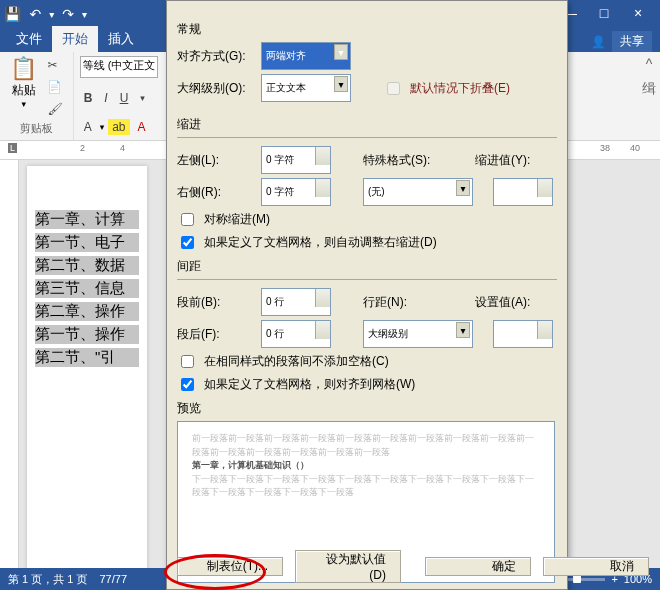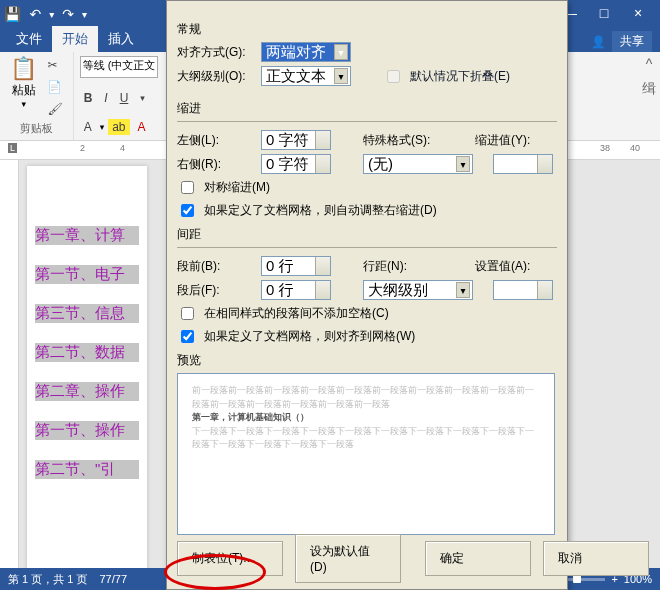--- a/index.html
+++ b/index.html
@@ -19,44 +19,44 @@
 .paste-big{display:flex;flex-direction:column;align-items:center;padding:2px 4px}
 .paste-big .icon{font-size:22px;color:#d08a3a}
 .font-row{display:flex;align-items:center;gap:4px;margin:2px 0}
 .font-combo{border:1px solid #ababab;background:#fff;font-size:11px;padding:1px 2px;width:72px;height:18px;overflow:hidden;white-space:nowrap}
 .btn-s{border:1px solid transparent;padding:1px 3px;font-size:12px;color:#444;background:transparent}
 .ruler{background:#fff;height:18px;border-bottom:1px solid #d4d4d4;position:relative;font-size:9px;color:#777;overflow:hidden}
 .ruler span{position:absolute;top:2px}
 .doc-area{display:flex;height:calc(100% - 28px - 24px - 88px - 18px - 22px);background:#e6e6e6}
 .vruler{width:18px;background:#fff;border-right:1px solid #d4d4d4;position:relative;font-size:9px;color:#777}
 .page{background:#fff;margin:6px 0 0 8px;width:120px;height:100%;box-shadow:0 0 4px rgba(0,0,0,.2);padding:40px 8px 0 8px;box-sizing:border-box}
-.page .line{font-size:15px;color:#a21caf;margin:20px 0;white-space:nowrap;overflow:hidden}
+.page .line{font-size:15px;color:#000000;margin:4px 0;white-space:nowrap;overflow:hidden}
 .page .line.sel{background:#c5c5c5}
 .statusbar{position:absolute;bottom:0;left:0;right:0;height:22px;background:#2b579a;color:#fff;display:flex;align-items:center;font-size:11px;padding:0 8px;gap:12px}
 .statusbar .zoom{margin-left:auto;display:flex;align-items:center;gap:6px}
 .statusbar .slider{width:60px;height:3px;background:#7a94c1;position:relative}
 .statusbar .slider::after{content:"";position:absolute;left:28px;top:-3px;width:8px;height:8px;background:#fff;border-radius:1px}
 
 
 .dialog{position:absolute;left:166px;top:0;width:402px;height:590px;background:#ece9d8;border:1px solid #888;box-shadow:2px 2px 6px rgba(0,0,0,.3);box-sizing:border-box;font-size:12px;color:#000}
 .dlg-body{padding:14px 10px 0 10px}
 .section-title{margin:6px 0 4px 0;font-size:12px}
 .hr{border:none;border-top:1px solid #aca899;margin:2px 0 8px 0}
 .row{display:flex;align-items:center;margin:4px 0;gap:6px}
 .lbl{width:78px;text-align:left}
-.combo,.spinner{border:1px solid #7f9db9;background:#fff;height:20px;box-sizing:border-box;font-size:15px;padding:1px 18px 1px 4px;position:relative;display:inline-flex;align-items:center}
+.combo,.spinner{border:1px solid #7f9db9;background:#fff;height:28px;box-sizing:border-box;font-size:10px;padding:1px 18px 1px 4px;position:relative;display:inline-flex;align-items:center}
 .combo::after{content:"▾";position:absolute;right:2px;top:1px;width:14px;height:16px;background:#dcdccc;border:1px solid #aca899;font-size:10px;text-align:center;line-height:16px;box-sizing:border-box}
 .spinner{width:70px}
 .spinner::after{content:"";position:absolute;right:0;top:0;width:14px;height:18px;border-left:1px solid #aca899;background:linear-gradient(#f0f0e8,#dcdccc)}
 .spinner::before{content:"▴\A▾";white-space:pre;position:absolute;right:2px;top:-1px;font-size:8px;line-height:9px;color:#444}
 .chk{margin-right:4px}
 .preview{border:1px solid #7f9db9;background:#fff;height:140px;margin:4px 2px 0 0;padding:10px 14px;font-size:9px;color:#bbb;line-height:1.5;overflow:hidden}
 .preview .strong{color:#555;font-weight:bold}
 .dlg-buttons{position:absolute;bottom:6px;left:0;right:0;display:flex;gap:12px;padding:0 10px;align-items:center}
-.dlg-btn{border:1px solid #aca899;background:#ece9d8;padding:8px 14px;font-size:12px;min-width:76px;text-align:left;box-shadow:inset 1px 1px 0 #fff}
+.dlg-btn{border:1px solid #aca899;background:#ece9d8;padding:0 14px;font-size:12px;min-width:76px;text-align:right;box-shadow:inset 1px 1px 0 #fff}
 .red-circle{position:absolute;left:164px;bottom:0px;width:96px;height:30px;border:3px solid #d80000;border-radius:50%;pointer-events:none;z-index:50}
 .col2l{width:70px}
 .gap{width:20px}
 .combo.sel{background:#316ac5;color:#fff}
 </style>
 </head>
 <body>
 
 <div class="titlebar">
   <div class="qat">
@@ -129,22 +129,22 @@
   <span style="left:120px">4</span>
   <span style="left:600px">38</span>
   <span style="left:630px">40</span>
 </div>
 
 <div class="doc-area">
   <div class="vruler"></div>
   <div class="page">
     <div class="line sel">第一章、计算</div>
     <div class="line sel">第一节、电子</div>
+    <div class="line sel">第二节、数据</div>
     <div class="line sel">第三节、信息</div>
-    <div class="line sel">第二节、数据</div>
     <div class="line sel">第二章、操作</div>
     <div class="line sel">第一节、操作</div>
     <div class="line sel">第二节、"引</div>
   </div>
 </div>
 
 <div class="statusbar">
   <span>第 1 页，共 1 页</span>
   <span>77/77</span>
   <div class="zoom">
@@ -160,21 +160,21 @@
     <div class="section-title">常规</div>
     <div class="row">
       <div class="lbl">对齐方式(G):</div>
       <div class="combo sel" style="width:90px">两端对齐</div>
     </div>
     <div class="row">
       <div class="lbl">大纲级别(O):</div>
       <div class="combo" style="width:90px">正文文本</div>
       <div class="gap"></div>
       <input type="checkbox" class="chk" disabled="" style="">
-      <span style="color:#0f172a">默认情况下折叠(E)</span>
+      <span style="color:#7f1d1d">默认情况下折叠(E)</span>
     </div>
 
     <div class="section-title" style="margin-top:14px">缩进</div>
     <hr class="hr">
     <div class="row">
       <div class="lbl">左侧(L):</div>
       <div class="spinner">0 字符</div>
       <div class="gap"></div>
       <div class="col2l">特殊格式(S):</div>
       <div style="width:30px"></div>

